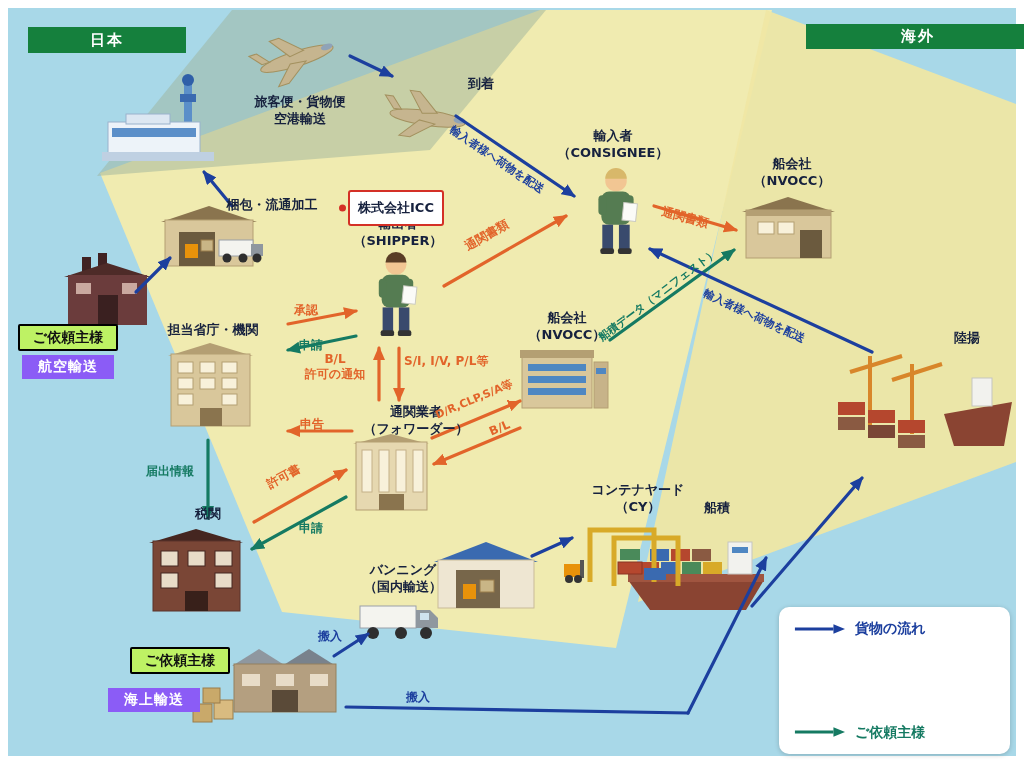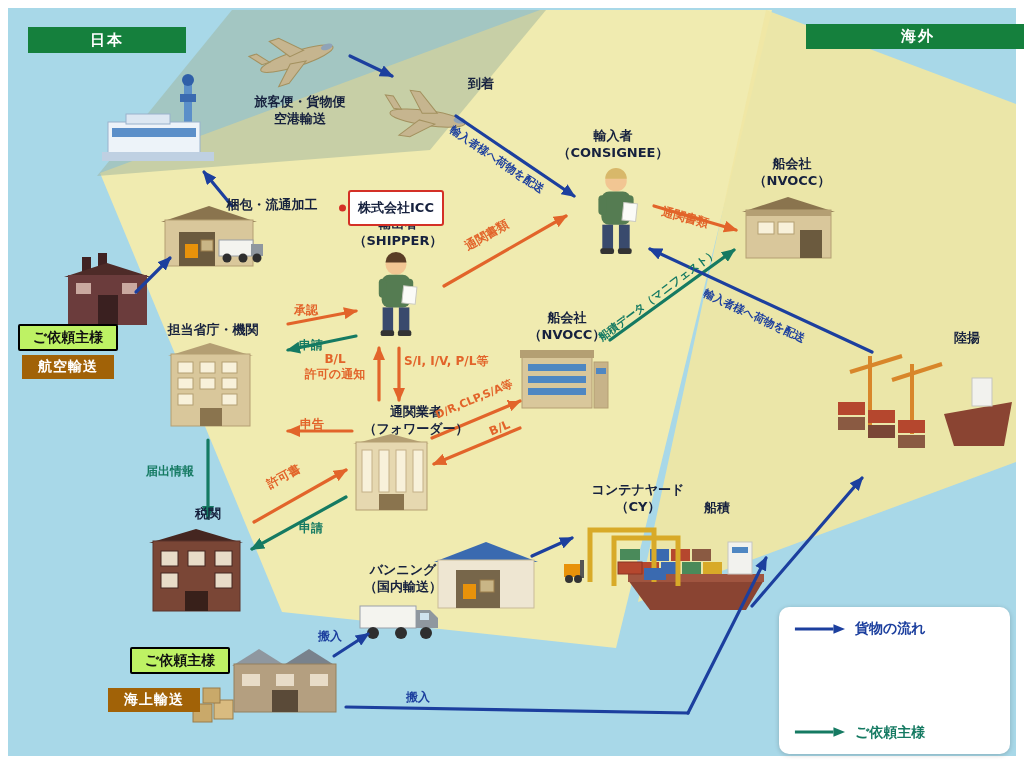--- a/index.html
+++ b/index.html
@@ -10,21 +10,21 @@
   #nodes .node{position:absolute;z-index:2;}
   .node svg{width:100%;height:100%;display:block;overflow:visible;}
   #arrows{position:absolute;left:0;top:0;width:1024px;height:766px;z-index:3;pointer-events:none;}
   .nlabel{position:absolute;z-index:4;font-size:13px;font-weight:bold;color:#16213e;
           text-align:center;white-space:pre-line;line-height:1.3;}
   .alabel{position:absolute;z-index:4;font-size:12px;font-weight:bold;white-space:pre-line;
           line-height:1.25;transform-origin:left center;}
   .badge{position:absolute;z-index:5;display:flex;align-items:center;justify-content:center;
          font-weight:bold;box-sizing:border-box;}
   .badge.navy{background:#15803d;color:#fff;font-size:15px;letter-spacing:2px;}
-  .badge.orange{background:#a16207;color:#fff;font-size:14px;letter-spacing:1px;}
+  .badge.orange{background:#8b5cf6;color:#fff;font-size:14px;letter-spacing:1px;}
   .badge.outline{background:#bef264;border:2px solid #000000;color:#111;font-size:14px;border-radius:2px;}
   .badge.icc{background:#fff;border:2px solid #d43026;color:#16213e;font-size:13px;border-radius:3px;}
   .badge.icc::before{content:"";position:absolute;left:-11px;top:50%;width:7px;height:7px;
          background:#d43026;border-radius:50%;transform:translateY(-50%);}
   .legend{position:absolute;left:779px;top:607px;width:231px;height:147px;z-index:6;background:#fff;
           border-radius:10px;box-shadow:0 1px 5px rgba(0,0,0,.2);padding:13px 14px;box-sizing:border-box;
           display:flex;flex-direction:column;justify-content:space-between;}
   .legend-row{display:flex;align-items:center;gap:10px;}
   .legend-arrow{width:52px;height:12px;flex:none;}
   .legend-label{font-size:14px;font-weight:bold;white-space:pre-line;line-height:1.25;}

